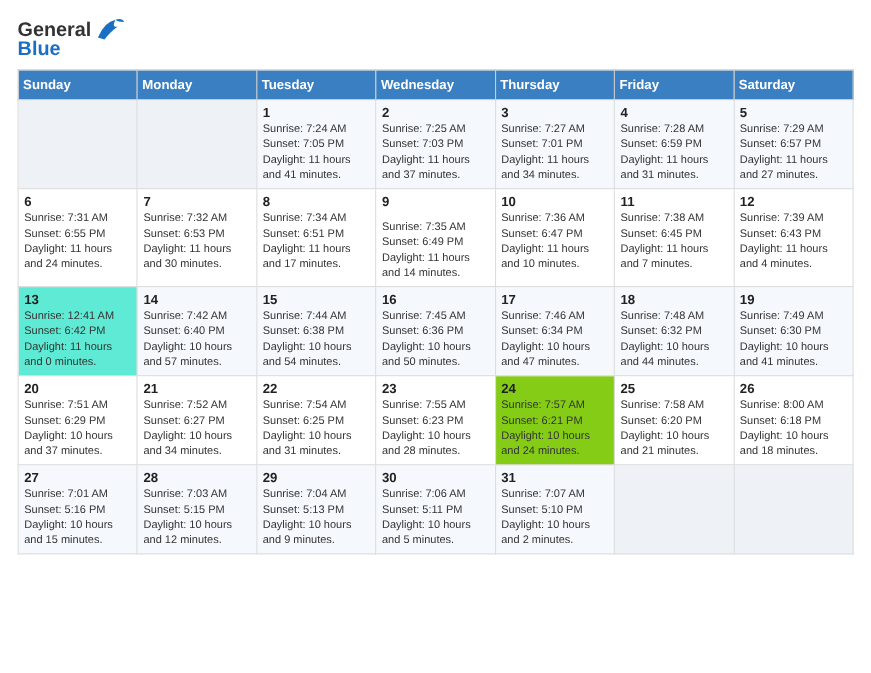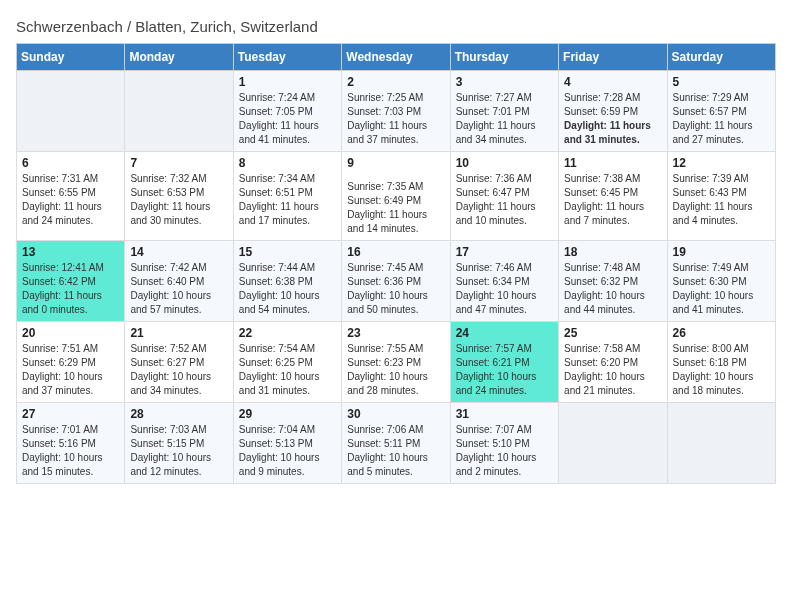--- a/index.html
+++ b/index.html
@@ -85,22 +85,31 @@
       line-height: 1.4;
     }
     .empty-cell {
       background: #eef2f7 !important;
     }
   </style>
 </head>
 <body>
 
 <div class="header">
+  <div class="logo">
+    <div class="logo-row">
+      <span style="font-size:18px;font-weight:bold;color:#333;">General</span>
+      <svg class="logo-bird" viewBox="0 0 28 22" fill="none" xmlns="http://www.w3.org/2000/svg">
+        <path d="M4 18 Q10 4 20 2 Q16 10 22 8 Q14 14 10 20Z" fill="#1a6fc4"></path>
+        <path d="M20 2 Q26 0 28 4 Q22 4 20 2Z" fill="#1a6fc4"></path>
+      </svg>
+    </div>
+    <span style="font-size:18px;font-weight:bold;color:#1a6fc4;margin-top:-4px;">Blue</span>
+  </div>
   <div class="title-block">
-    <div class="subtitle">Schwerzenbach / Blatten, Zurich, Switzerland</div>
   </div>
 </div>
 
 <table class="calendar">
   <thead>
     <tr>
     <th>Sunday</th>
         <th>Monday</th>
         <th>Tuesday</th>
         <th>Wednesday</th>
@@ -135,21 +144,21 @@
             <span style="display: block;">Sunrise: 7:27 AM</span>
             <span style="display: block;">Sunset: 7:01 PM</span>
             <span style="display: block;">Daylight: 11 hours and 34 minutes.</span>
           </div>
         </td>
         <td style="background: rgb(245, 248, 252);">
           <span class="day-num">4</span>
           <div class="day-info">
             <span style="display: block;">Sunrise: 7:28 AM</span>
             <span style="display: block;">Sunset: 6:59 PM</span>
-            <span style="display: block; font-weight: bold;">Daylight: 11 hours and 31 minutes.</span>
+            <span style="display: block;">Daylight: 11 hours and 31 minutes.</span>
           </div>
         </td>
         <td style="background: rgb(245, 248, 252);">
           <span class="day-num">5</span>
           <div class="day-info">
             <span style="display: block;">Sunrise: 7:29 AM</span>
             <span style="display: block;">Sunset: 6:57 PM</span>
             <span style="display: block;">Daylight: 11 hours and 27 minutes.</span>
           </div>
         </td>
@@ -296,21 +305,21 @@
           </div>
         </td>
         <td style="background: rgb(255, 255, 255);">
           <span class="day-num">23</span>
           <div class="day-info">
             <span style="display: block;">Sunrise: 7:55 AM</span>
             <span style="display: block;">Sunset: 6:23 PM</span>
             <span style="display: block;">Daylight: 10 hours and 28 minutes.</span>
           </div>
         </td>
-        <td style="background: #5eead4;">
+        <td style="background: #84cc16;">
           <span class="day-num">24</span>
           <div class="day-info">
             <span style="display: block;">Sunrise: 7:57 AM</span>
             <span style="display: block;">Sunset: 6:21 PM</span>
             <span style="display: block;">Daylight: 10 hours and 24 minutes.</span>
           </div>
         </td>
         <td style="background: rgb(255, 255, 255);">
           <span class="day-num">25</span>
           <div class="day-info">

